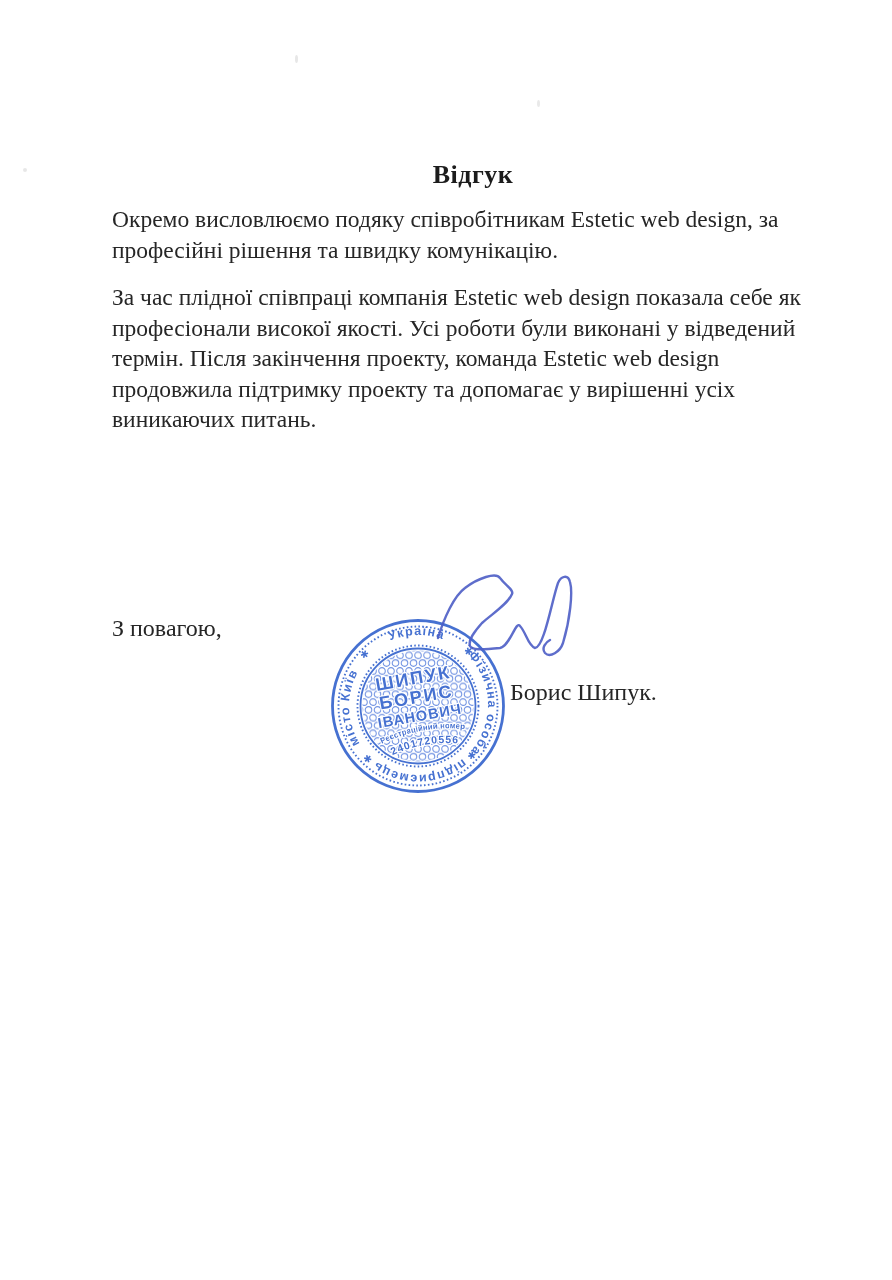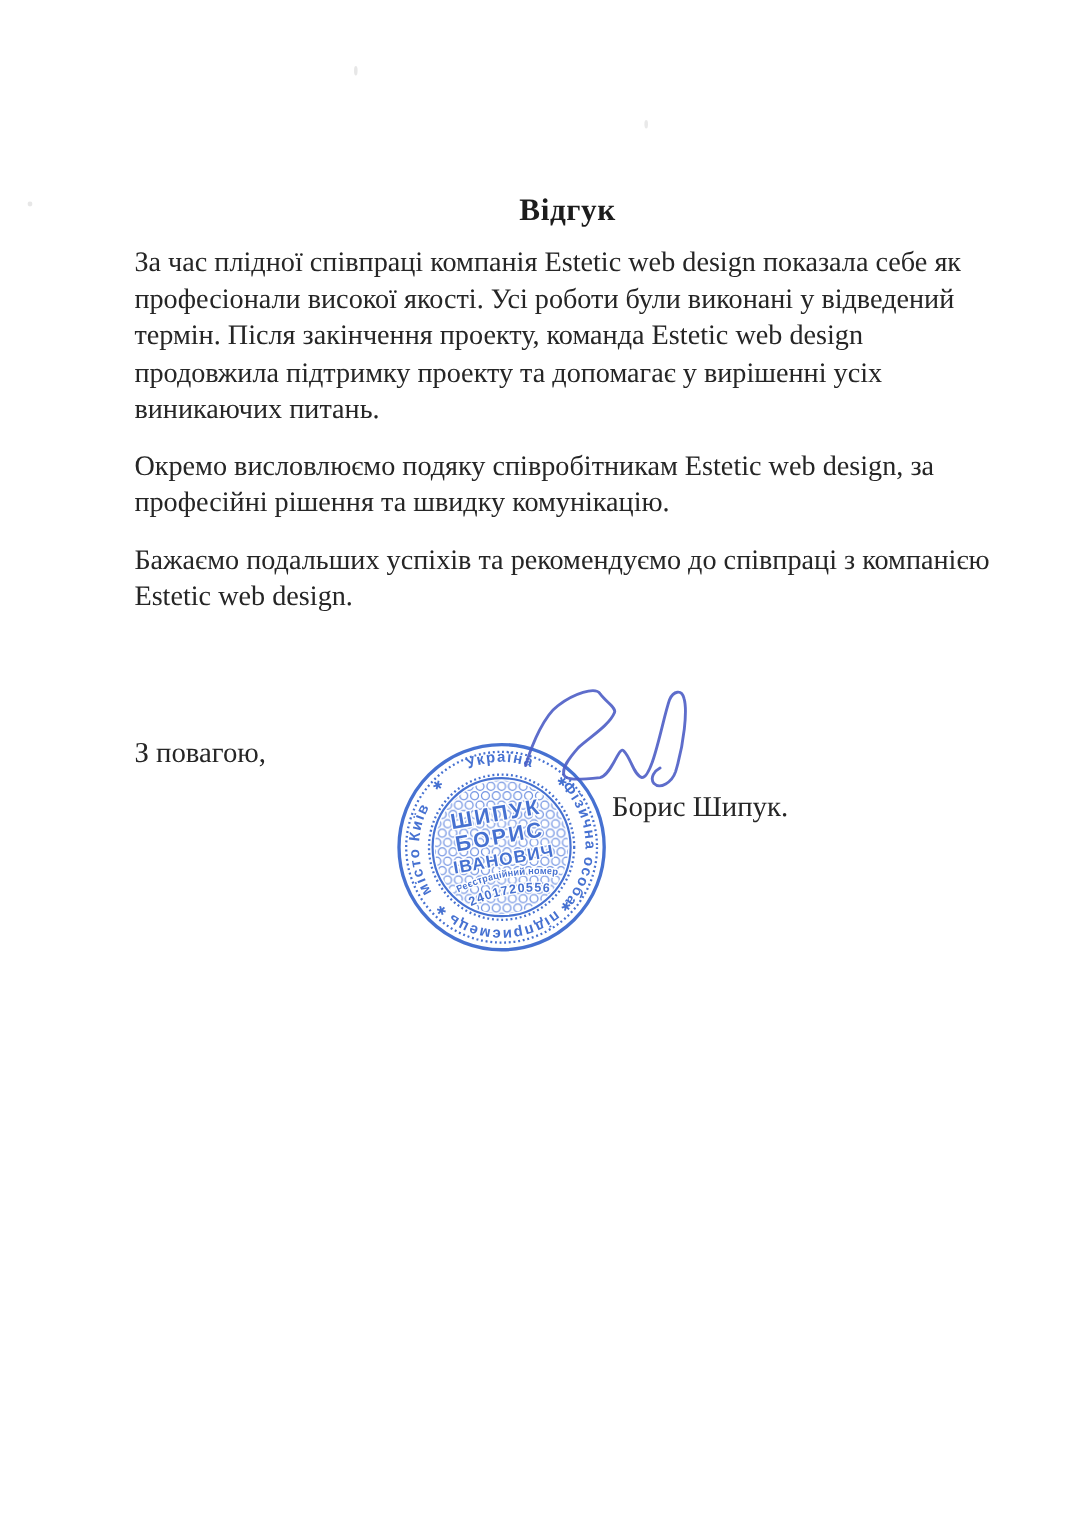--- a/index.html
+++ b/index.html
@@ -19,43 +19,42 @@
   }
   .letter p{
     font-size:23.5px;line-height:30.5px;margin:0 0 17px 0;
     text-align:left;color:#262626;
   }
   .closing-line{
     position:absolute;font-size:24px;line-height:30px;color:#262626;white-space:nowrap;margin-top:12px;
   }
   #salutation{left:112px;top:601px;}
   #signatory-role{left:112px;top:648px;}
-  #signatory-name{left:510px;top:646px;}
+  #signatory-name{left:510px;top:665px;}
   .stamp-wrap{position:absolute;left:326px;top:614px;width:184px;height:184px;opacity:.88;}
   .sig-wrap{position:absolute;left:420px;top:570px;width:172px;height:98px;opacity:.9;}
   .speck{position:absolute;border-radius:50%;background:#cfcfcf;}
   .speck.s1{left:295px;top:55px;width:3px;height:8px;opacity:.5;}
   .speck.s2{left:537px;top:100px;width:3px;height:7px;opacity:.45;}
   .speck.s3{left:23px;top:168px;width:4px;height:4px;opacity:.5;}
   svg text{font-family:"Liberation Sans","DejaVu Sans",sans-serif;}
 </style>
 </head>
 <body>
 
 <div class="scan-page">
 
   <div class="speck s1"></div>
   <div class="speck s2"></div>
   <div class="speck s3"></div>
 
   <main class="letter">
     <h1>Відгук</h1>
+    <p>Окремо висловлюємо подяку співробітникам Estetic web design, за професійні рішення та швидку комунікацію.</p>
     <p>За час плідної співпраці компанія Estetic web design показала себе як професіонали високої якості. Усі роботи були виконані у відведений термін. Після закінчення проекту, команда Estetic web design продовжила підтримку проекту та допомагає у вирішенні усіх виникаючих питань.</p>
-    <p>Окремо висловлюємо подяку співробітникам Estetic web design, за професійні рішення та швидку комунікацію.</p>
-    <p>Бажаємо подальших успіхів та рекомендуємо до співпраці з компанією Estetic web design.</p>
   </main>
 
   <div id="salutation" class="closing-line">З повагою,</div>
   <div id="signatory-name" class="closing-line">Борис Шипук.</div>
 
   <div class="stamp-wrap">
     <svg viewBox="-92 -92 184 184" width="184" height="184">
       <defs>
         <pattern id="honey" width="9" height="15.6" patternUnits="userSpaceOnUse">
           <circle cx="4.5" cy="3.9" r="3.3" fill="none" stroke="#3565d6" stroke-width="1.05"></circle>

